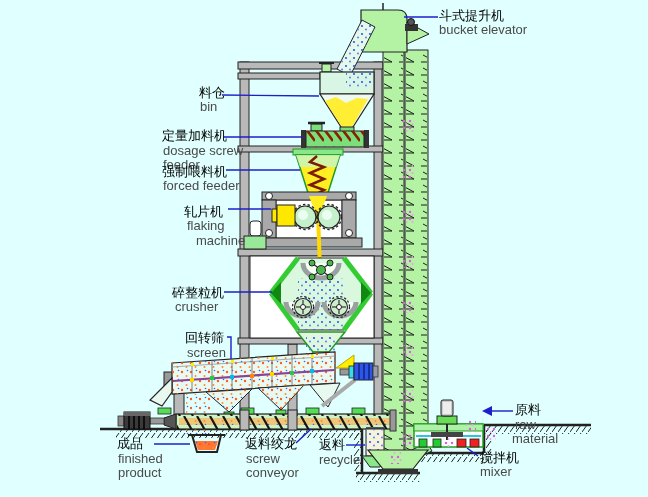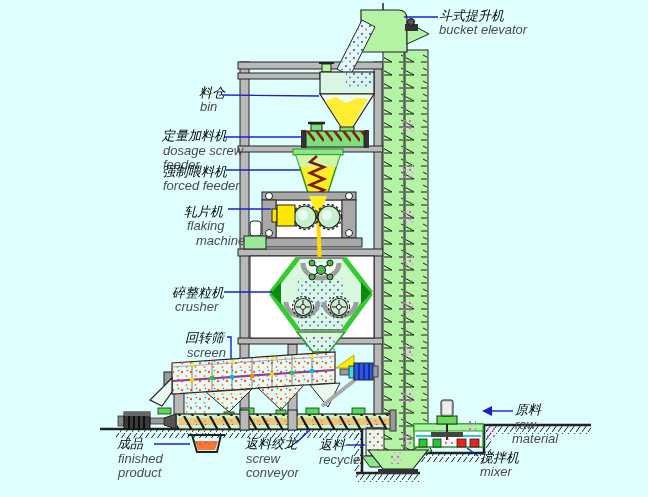--- a/index.html
+++ b/index.html
@@ -1,16 +1,16 @@
 <!DOCTYPE html>
 <html><head>
 <meta charset="utf-8">
 <style>
   html,body{margin:0;padding:0;}
-  .stage{position:relative;width:648px;height:497px;background:#E0FFFF;overflow:hidden;font-style:italic;}
+  .stage{position:relative;width:648px;height:497px;background:#E0FFFF;overflow:hidden;}
   svg{display:block;}
   text{font-family:"Liberation Sans","DejaVu Sans",sans-serif;}
   .zh{font-size:13px;fill:#000000;}
   .en{font-size:13px;fill:#4a4a4a;}
 </style>
 </head>
 <body>
 
 <div class="stage">
 <svg width="648" height="497" viewBox="0 0 648 497">

